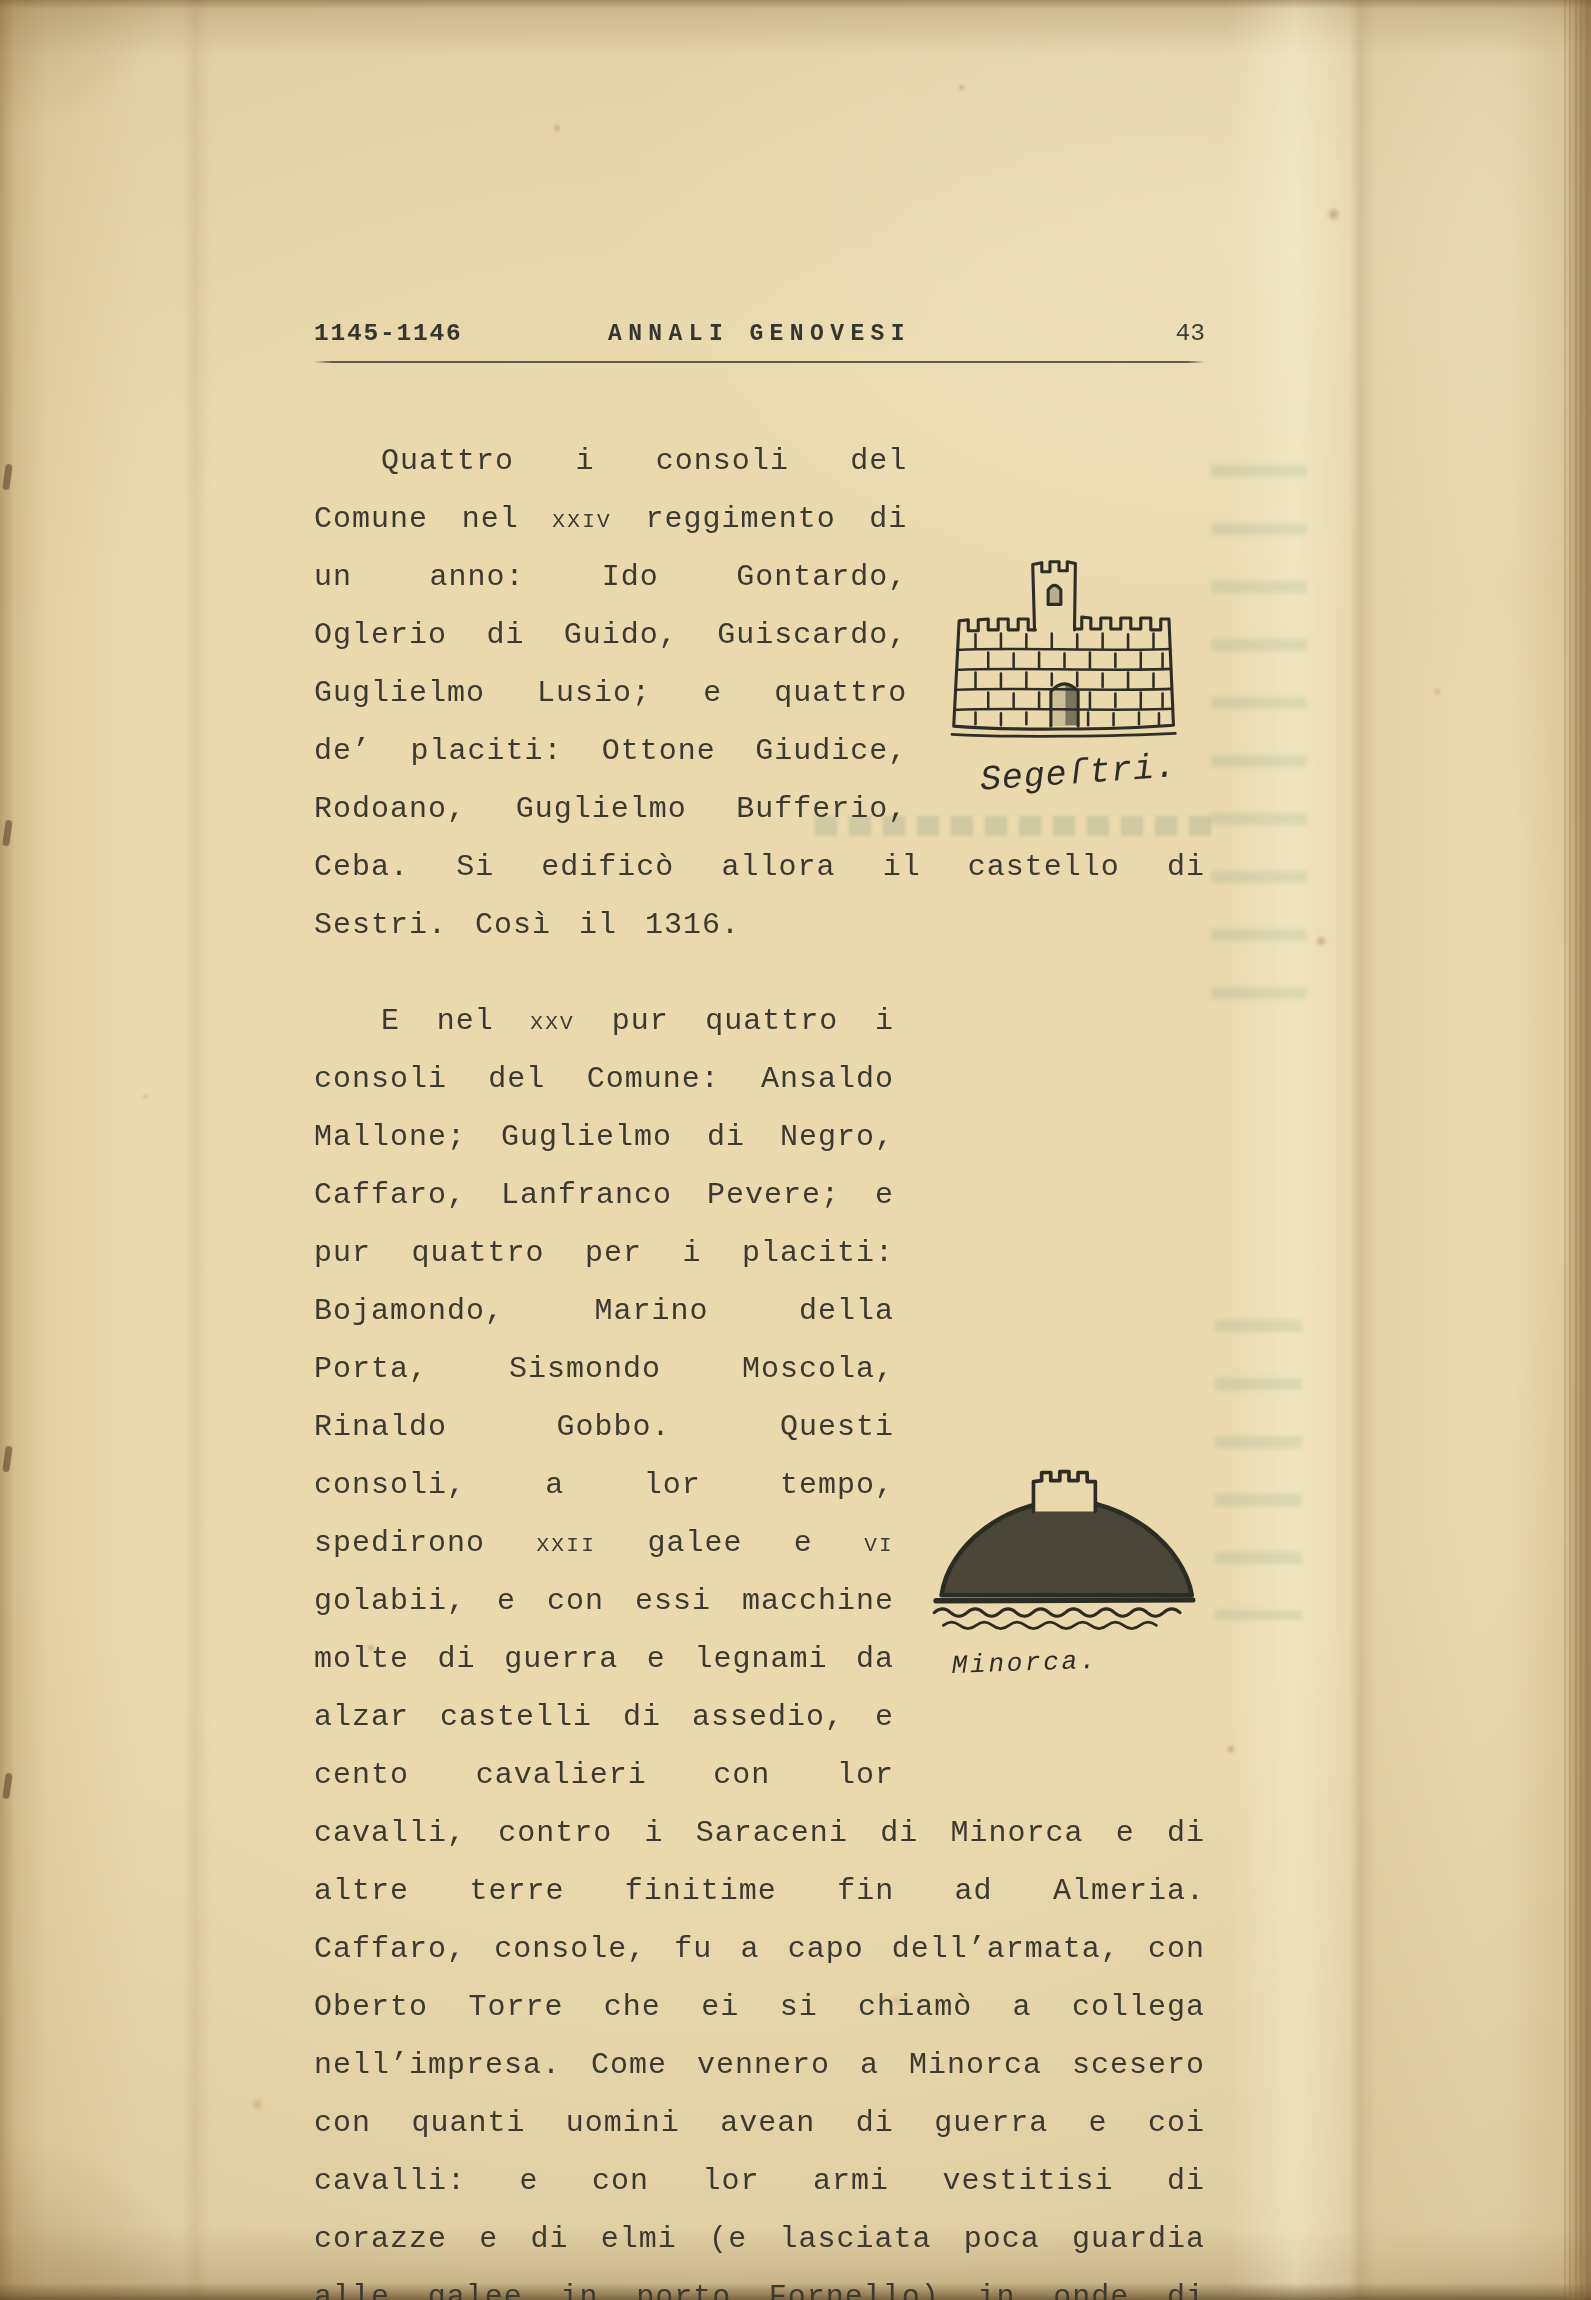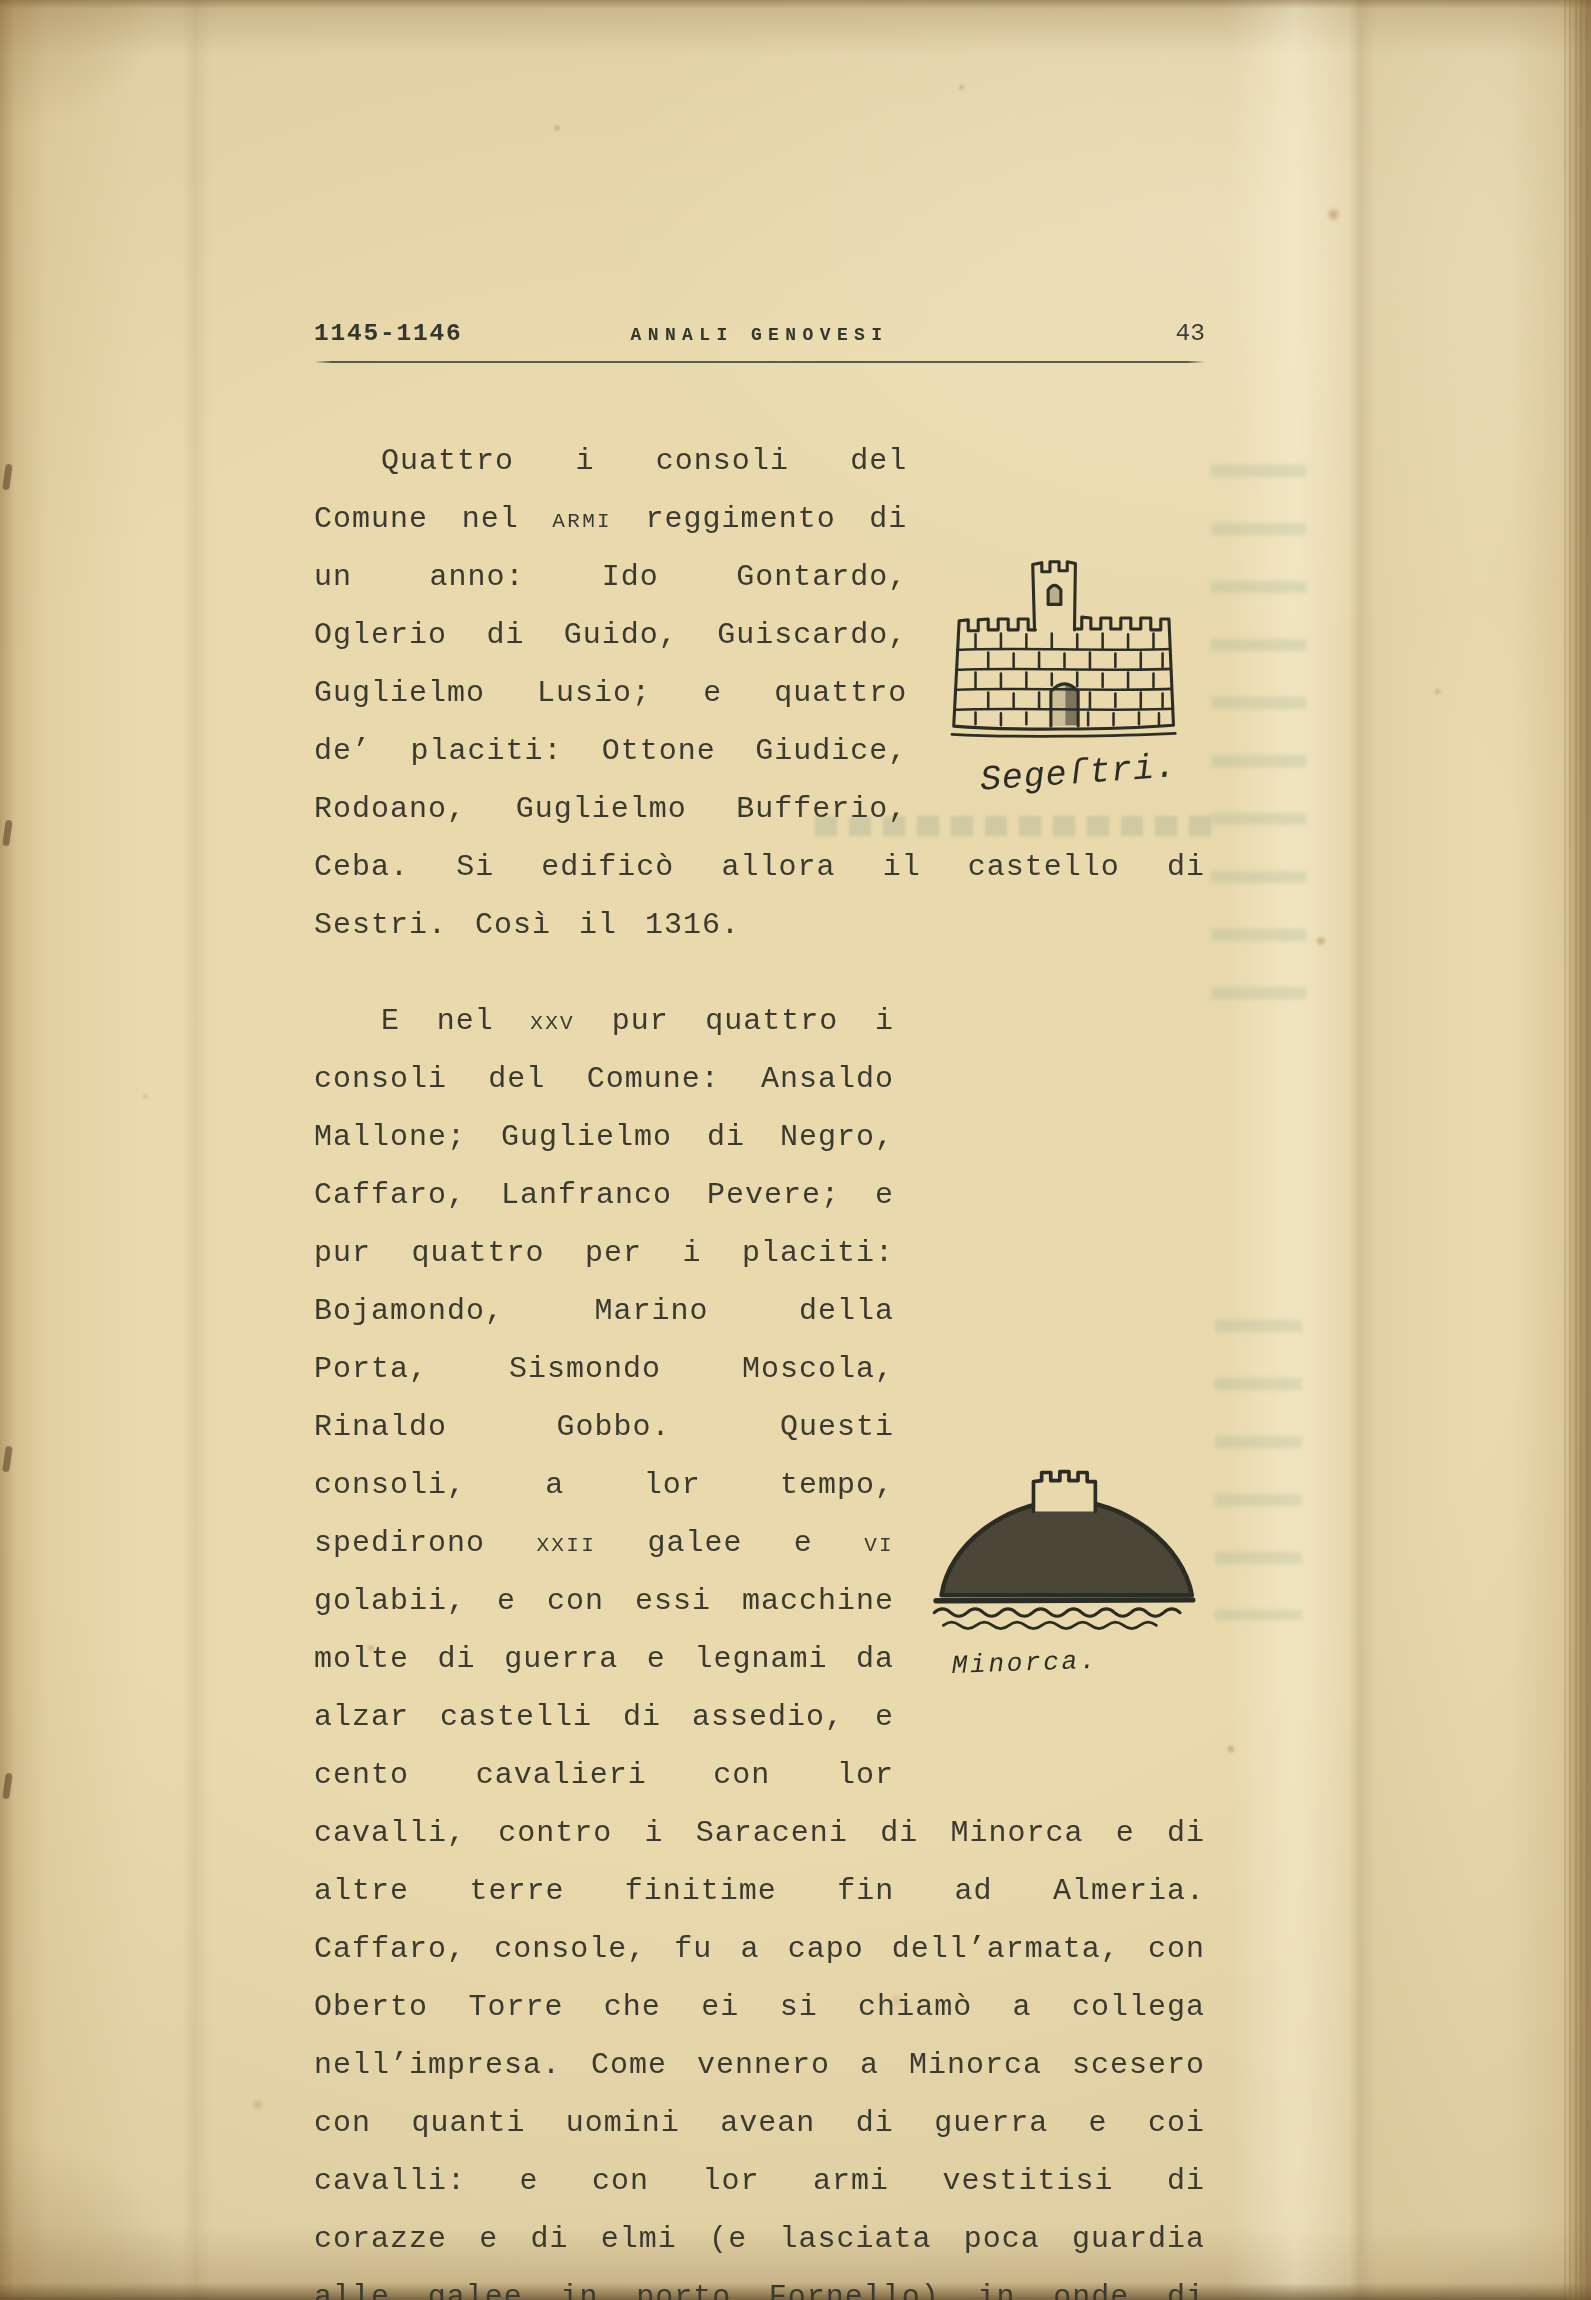--- a/index.html
+++ b/index.html
@@ -67,21 +67,21 @@
   .bleed.row{
     background:repeating-linear-gradient(90deg, rgba(104,142,116,0.20) 0 22px, rgba(104,142,116,0) 22px 34px);
     filter:blur(1.8px);
   }
 
   .content{position:absolute;left:314px;top:320px;width:891px;font-family:Liberation Mono, monospace;}
   header.running-head{
     display:grid;grid-template-columns:1fr auto 1fr;align-items:baseline;
   }
   .head-years{font-weight:bold;font-size:24.5px;letter-spacing:1.8px;color:#34372e;justify-self:start;}
-  .head-title{font-weight:bold;font-size:18px;letter-spacing:6.4px;color:#34372e;justify-self:center;}
+  .head-title{font-weight:bold;font-size:23px;letter-spacing:6.4px;color:#34372e;justify-self:center;}
   .head-pagenum{font-size:24.5px;color:#3b3e34;justify-self:end;margin-left:29px;}
   .head-rule{
     margin-top:13.6px;height:2.7px;
     background:linear-gradient(90deg, rgba(62,70,62,0) 0, rgba(62,70,62,0.85) 2%, rgba(62,70,62,0.85) 98%, rgba(62,70,62,0) 100%);
   }
 
   .para{
     margin:0;
     font-size:30px;line-height:58px;
     letter-spacing:1px;word-spacing:9px;
@@ -162,21 +162,21 @@
             <path stroke-width="2.8" d="M38,95 L38,110 M66,94 L66,111 M94,95 L94,110 M122,94 L122,110 M150,95 L150,111 M178,94 L178,110 M206,95 L206,110 M234,94 L234,111 M52,115 L52,132 M80,116 L80,131 M108,115 L108,132 M136,116 L136,131 M164,115 L164,132 M192,116 L192,131 M220,115 L220,132 M244,116 L244,131 M38,137 L38,154 M66,138 L66,153 M94,137 L94,154 M122,138 L122,151 M150,137 L150,152 M178,138 L178,153 M206,137 L206,154 M234,138 L234,153 M52,159 L52,176 M80,160 L80,175 M108,159 L108,176 M164,159 L164,176 M192,160 L192,175 M220,159 L220,176 M244,160 L244,175 M38,181 L38,194 M66,182 L66,195 M94,181 L94,194 M162,181 L162,195 M190,182 L190,195 M218,181 L218,194 M240,182 L240,194"></path>
 
             <path d="M121,196 L121,158 Q136,141 151,158 L151,196"></path>
             <path d="M121,196 L121,158 Q136,141 151,158 L151,196 Z" stroke="none" fill="rgba(43,44,36,0.15)"></path>
             <path d="M137,195 L137,150 Q145,151 151,159 L151,195 Z" stroke="none" fill="rgba(43,44,36,0.5)"></path>
 
             <path stroke-width="3" d="M12,205 C80,209 200,207 258,204"></path>
           </g>
         </svg>
           <span class="caption caption-segestri">Segeſtri.</span>
-        </span><span>Quattro i consoli del Comune nel </span><span class="sc">armi</span><span> reggimento di un anno: Ido Gontardo, Oglerio di Guido, Guiscardo, Guglielmo Lusio; e quattro de’ placiti: Ottone Giudice, Rodoano, Guglielmo Bufferio, Ceba. Si edificò allora il castello di Sestri. Così il 1316.</span></p>
+        </span><span>Quattro i consoli del Comune nel </span><span class="sc">xxiv</span><span> reggimento di un anno: Ido Gontardo, Oglerio di Guido, Guiscardo, Guglielmo Lusio; e quattro de’ placiti: Ottone Giudice, Rodoano, Guglielmo Bufferio, Ceba. Si edificò allora il castello di Sestri. Così il 1316.</span></p>
 
     <p class="para para2"><span class="fig fig-minorca">
           <svg width="273" height="182" viewBox="0 0 300 200" xmlns="http://www.w3.org/2000/svg">
           <g stroke="#2b2c24" fill="none" stroke-linecap="round" stroke-linejoin="round">
 
             <path d="M16,152 C24,96 86,50 150,48 C218,46 282,98 291,152 Z" fill="rgba(52,50,40,0.88)" stroke-width="5"></path>
 
             <path d="M117,60 L117,27 L126,26 L126,17 L136,17 L136,26 L146,26 L146,16 L156,16 L156,26 L166,26 L166,17 L176,17 L176,27 L185,27 L185,60" fill="#e8d8ac" stroke-width="4"></path>
 
             <path d="M10,158 L292,157" stroke-width="6"></path>

